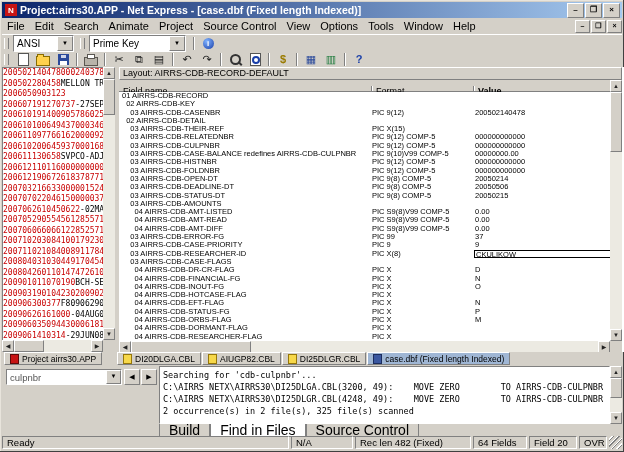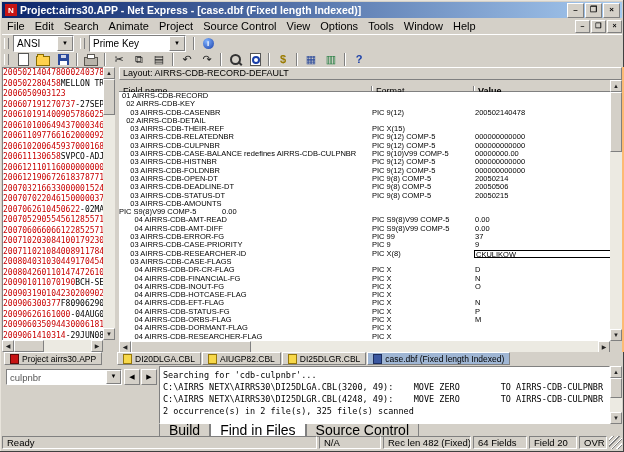--- a/index.html
+++ b/index.html
@@ -49,21 +49,21 @@
   [data-name="find-icon"]{width:7px;height:7px;border:2px solid #333;border-radius:50%;display:block;position:relative;}
   [data-name="find-icon"]::after{content:"";position:absolute;width:2px;height:5px;background:#333;transform:rotate(-45deg);left:7px;top:5px;}
   [data-name="find-in-files-icon"]{width:9px;height:11px;background:#fff;border:1px solid #555;display:block;position:relative;}
   [data-name="find-in-files-icon"]::after{content:"";position:absolute;width:4px;height:4px;border:2px solid #1a3fa8;border-radius:50%;left:1px;top:2px;}
   [data-name="dollar-icon"]{color:#9a7b00;font-weight:bold;}
   [data-name="grid-blue-icon"]{color:#2b4a9b;}
   [data-name="grid-green-icon"]{color:#1b7a3a;}
   [data-name="help-pointer-icon"]{color:#1a3fa8;font-weight:bold;}
 
   
-  #main{position:absolute;left:2px;top:67px;width:622px;height:285px;background:#fdba74;}
+  #main{position:absolute;left:2px;top:67px;width:622px;height:285px;background:#ffffff;}
   #records{position:absolute;left:0;top:0;width:101px;height:273px;background:#fff;overflow:hidden;
     border-left:1px solid #808080;border-top:1px solid #808080;box-sizing:border-box;}
   .rec-row{height:10.5px;line-height:10.5px;font-family:"DejaVu Sans Mono",monospace;font-size:8px;
     white-space:pre;overflow:hidden;}
   .rec-num{color:#c80000;}
   .rec-text{color:#000;}
 
   
   .sb-v{position:absolute;width:12px;background:#eceae2;}
   .sb-h{position:absolute;height:12px;background:#eceae2;}
@@ -120,21 +120,21 @@
   #output-tabs{position:absolute;left:157px;top:0;display:flex;}
   .otab{height:12px;line-height:12px;padding:0 9px;background:#d4d0c8;border:1px solid #808080;border-top:none;font-size:14px;white-space:nowrap;}
   .otab.active{background:#fff;}
 
   
   #statusbar{position:absolute;left:2px;bottom:2px;right:2px;height:15px;display:flex;gap:2px;padding-top:1px;box-sizing:border-box;}
   .st{border:1px solid;border-color:#808080 #fff #fff #808080;padding:0 4px;height:13px;line-height:12px;font-size:9.5px;
     white-space:nowrap;overflow:hidden;box-sizing:border-box;}
   #st-ready{flex:1;}
   #st-na{width:62px;}
-  #st-reclen{width:88px;}
+  #st-reclen{width:116px;}
   #st-fields{width:54px;}
   #st-field{width:48px;}
   #st-ovr{width:28px;text-align:center;}
   #resize-grip{width:13px;height:13px;background:repeating-linear-gradient(135deg,#d4d0c8 0 2px,#fff 2px 3px,#808080 3px 4px);}
 </style>
 </head>
 <body>
 
 <div id="app" data-name="netexpress-window">
 
@@ -299,21 +299,21 @@
           <div class="f-row" data-name="field-row"><span class="fn" data-name="field-name">    03 AIRRS-CDB-THEIR-REF</span><span class="ff" data-name="field-format">PIC X(15)</span></div>
           <div class="f-row" data-name="field-row"><span class="fn" data-name="field-name">    03 AIRRS-CDB-RELATEDNBR</span><span class="ff" data-name="field-format">PIC 9(12) COMP-5</span><span class="fv" data-name="field-value">000000000000</span></div>
           <div class="f-row" data-name="field-row"><span class="fn" data-name="field-name">    03 AIRRS-CDB-CULPNBR</span><span class="ff" data-name="field-format">PIC 9(12) COMP-5</span><span class="fv" data-name="field-value">000000000000</span></div>
           <div class="f-row" data-name="field-row"><span class="fn" data-name="field-name">    03 AIRRS-CDB-CASE-BALANCE redefines AIRRS-CDB-CULPNBR</span><span class="ff" data-name="field-format">PIC 9(10)V99 COMP-5</span><span class="fv" data-name="field-value">00000000.00</span></div>
           <div class="f-row" data-name="field-row"><span class="fn" data-name="field-name">    03 AIRRS-CDB-HISTNBR</span><span class="ff" data-name="field-format">PIC 9(12) COMP-5</span><span class="fv" data-name="field-value">000000000000</span></div>
           <div class="f-row" data-name="field-row"><span class="fn" data-name="field-name">    03 AIRRS-CDB-FOLDNBR</span><span class="ff" data-name="field-format">PIC 9(12) COMP-5</span><span class="fv" data-name="field-value">000000000000</span></div>
           <div class="f-row" data-name="field-row"><span class="fn" data-name="field-name">    03 AIRRS-CDB-OPEN-DT</span><span class="ff" data-name="field-format">PIC 9(8) COMP-5</span><span class="fv" data-name="field-value">20050214</span></div>
           <div class="f-row" data-name="field-row"><span class="fn" data-name="field-name">    03 AIRRS-CDB-DEADLINE-DT</span><span class="ff" data-name="field-format">PIC 9(8) COMP-5</span><span class="fv" data-name="field-value">20050506</span></div>
           <div class="f-row" data-name="field-row"><span class="fn" data-name="field-name">    03 AIRRS-CDB-STATUS-DT</span><span class="ff" data-name="field-format">PIC 9(8) COMP-5</span><span class="fv" data-name="field-value">20050215</span></div>
           <div class="f-row" data-name="field-row"><span class="fn" data-name="field-name">    03 AIRRS-CDB-AMOUNTS</span><span class="ff" data-name="field-format"></span><span class="fv" data-name="field-value"></span></div>
-          <div class="f-row" data-name="field-row"><span class="ff" data-name="field-format">PIC S9(8)V99 COMP-5</span><span class="fv" data-name="field-value">0.00</span></div>
+          <div class="f-row" data-name="field-row"><span class="fn" data-name="field-name">      04 AIRRS-CDB-AMT-LISTED</span><span class="ff" data-name="field-format">PIC S9(8)V99 COMP-5</span><span class="fv" data-name="field-value">0.00</span></div>
           <div class="f-row" data-name="field-row"><span class="fn" data-name="field-name">      04 AIRRS-CDB-AMT-READ</span><span class="ff" data-name="field-format">PIC S9(8)V99 COMP-5</span><span class="fv" data-name="field-value">0.00</span></div>
           <div class="f-row" data-name="field-row"><span class="fn" data-name="field-name">      04 AIRRS-CDB-AMT-DIFF</span><span class="ff" data-name="field-format">PIC S9(8)V99 COMP-5</span><span class="fv" data-name="field-value">0.00</span></div>
           <div class="f-row" data-name="field-row"><span class="fn" data-name="field-name">    03 AIRRS-CDB-ERROR-FG</span><span class="ff" data-name="field-format">PIC 99</span><span class="fv" data-name="field-value">37</span></div>
           <div class="f-row" data-name="field-row"><span class="fn" data-name="field-name">    03 AIRRS-CDB-CASE-PRIORITY</span><span class="ff" data-name="field-format">PIC 9</span><span class="fv" data-name="field-value">9</span></div>
           <div class="f-row sel" data-name="field-row"><span class="fn" data-name="field-name">    03 AIRRS-CDB-RESEARCHER-ID</span><span class="ff" data-name="field-format">PIC X(8)</span><span class="fv" data-name="field-value-editor">CKULIKOW</span></div>
           <div class="f-row" data-name="field-row"><span class="fn" data-name="field-name">    03 AIRRS-CDB-CASE-FLAGS</span><span class="ff" data-name="field-format"></span><span class="fv" data-name="field-value"></span></div>
           <div class="f-row" data-name="field-row"><span class="fn" data-name="field-name">      04 AIRRS-CDB-DR-CR-FLAG</span><span class="ff" data-name="field-format">PIC X</span><span class="fv" data-name="field-value">D</span></div>
           <div class="f-row" data-name="field-row"><span class="fn" data-name="field-name">      04 AIRRS-CDB-FINANCIAL-FG</span><span class="ff" data-name="field-format">PIC X</span><span class="fv" data-name="field-value">N</span></div>
           <div class="f-row" data-name="field-row"><span class="fn" data-name="field-name">      04 AIRRS-CDB-INOUT-FG</span><span class="ff" data-name="field-format">PIC X</span><span class="fv" data-name="field-value">O</span></div>
           <div class="f-row" data-name="field-row"><span class="fn" data-name="field-name">      04 AIRRS-CDB-HOTCASE-FLAG</span><span class="ff" data-name="field-format">PIC X</span><span class="fv" data-name="field-value"></span></div>

